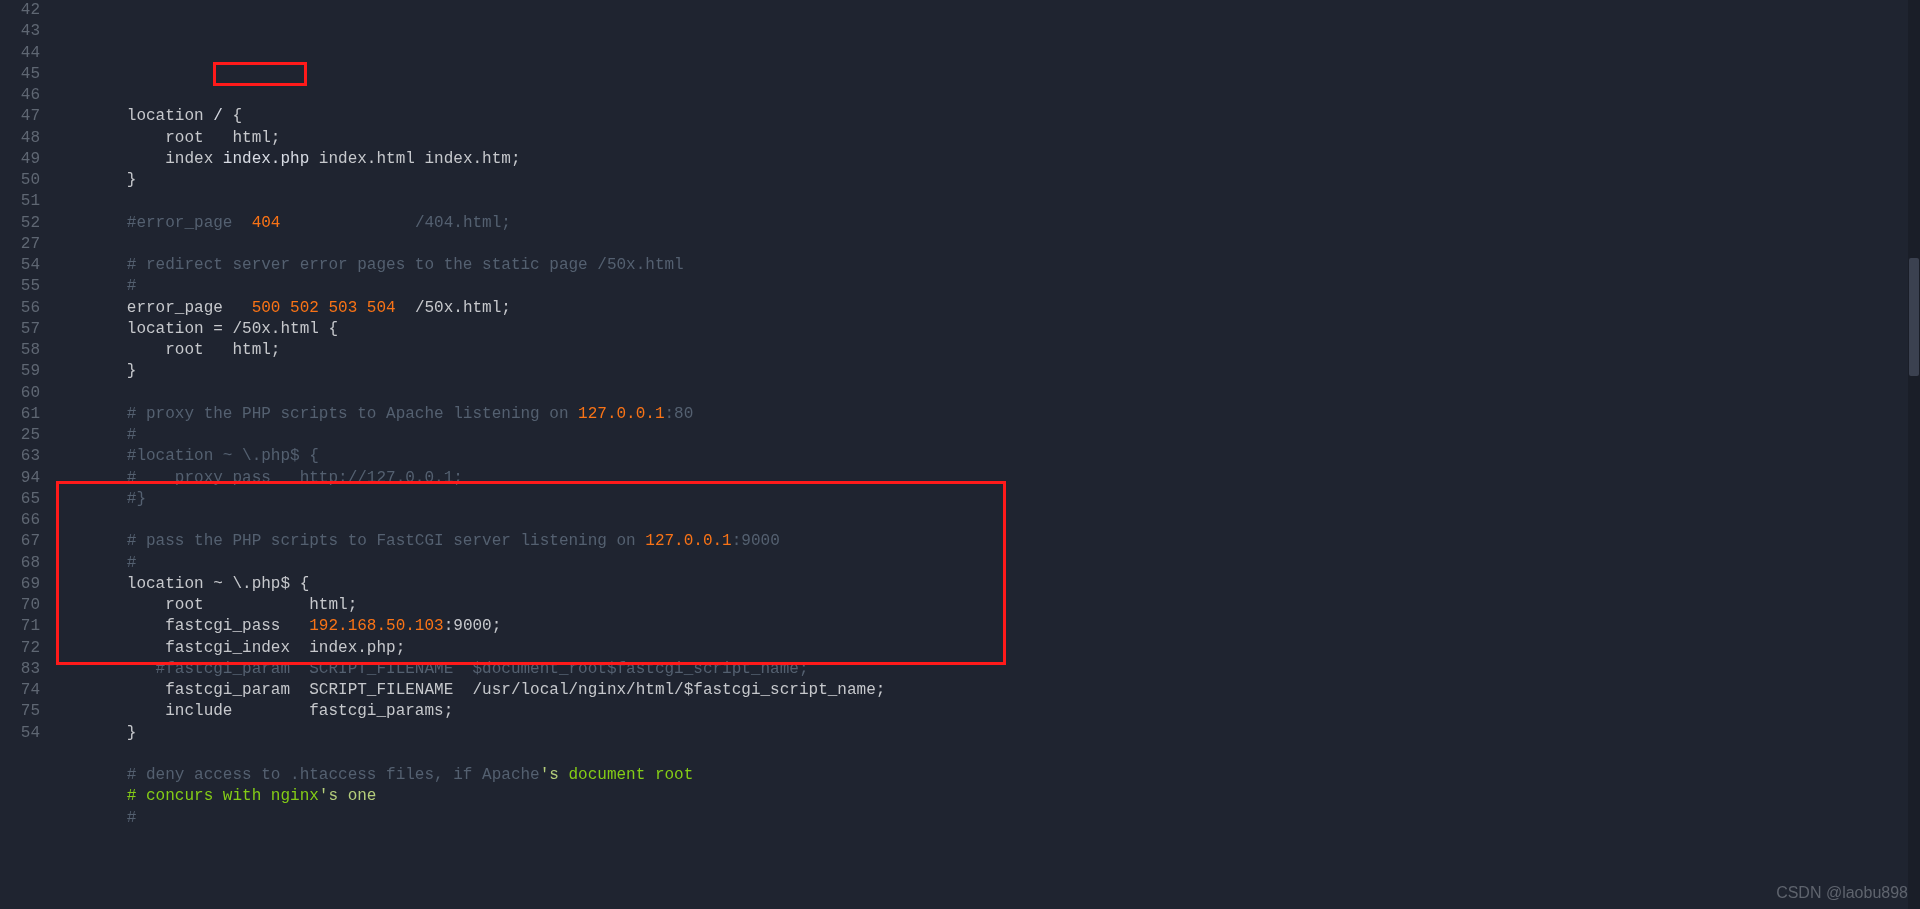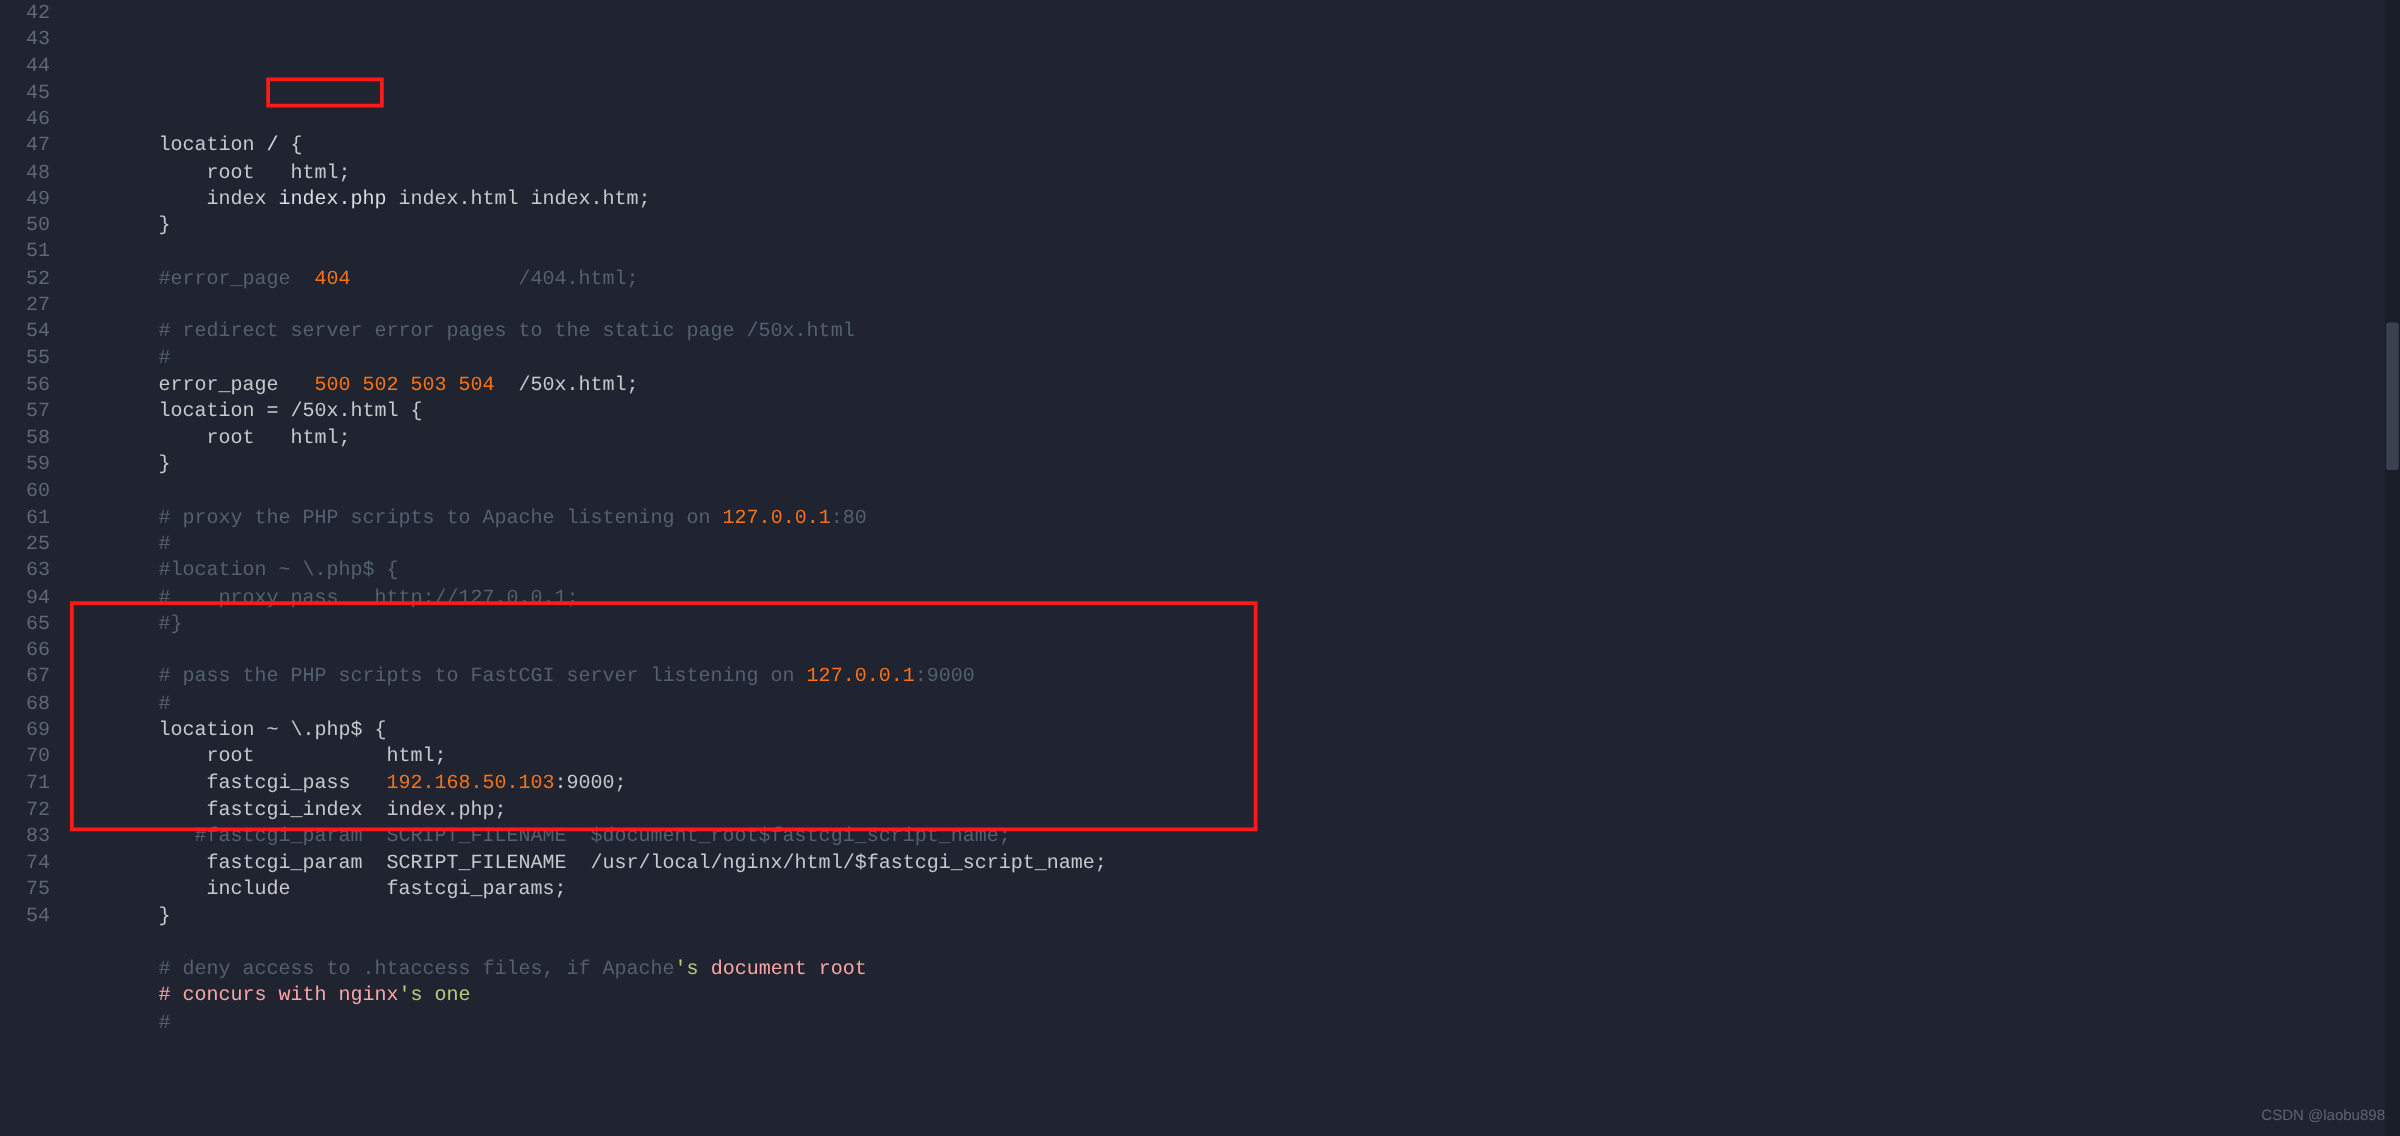--- a/index.html
+++ b/index.html
@@ -33,34 +33,34 @@
     position: relative;
   }
   .ln { height: 21.25px; }
   .cl { height: 21.25px; position: relative; }
 
   .c-comment { color: #546070; }
   .c-punc    { color: #c6c8cc; text-align: center; }
   .c-kw      { color: #d8dce4; }
   .c-num     { color: #f97316; }
   .c-str     { color: #b5ce7b; }
-  .c-str2    { color: #fca5a5; text-align: center; }
+  .c-str2    { color: #84cc16; text-align: center; }
 
   .hl-box {
     position: absolute;
     border: 3px solid #ff1a1a;
     pointer-events: none;
     z-index: 5;
   }
   .watermark {
     position: absolute;
     right: 12px;
     bottom: 6px;
     color: #7a7f88;
-    font-size: 12px;
+    font-size: 16px;
     font-family: Arial, sans-serif;
     opacity: 0.7;
     z-index: 20;
   }
   .scrollbar-track {
     position: absolute;
     right: 0;
     top: 0;
     width: 12px;
     height: 100%;

